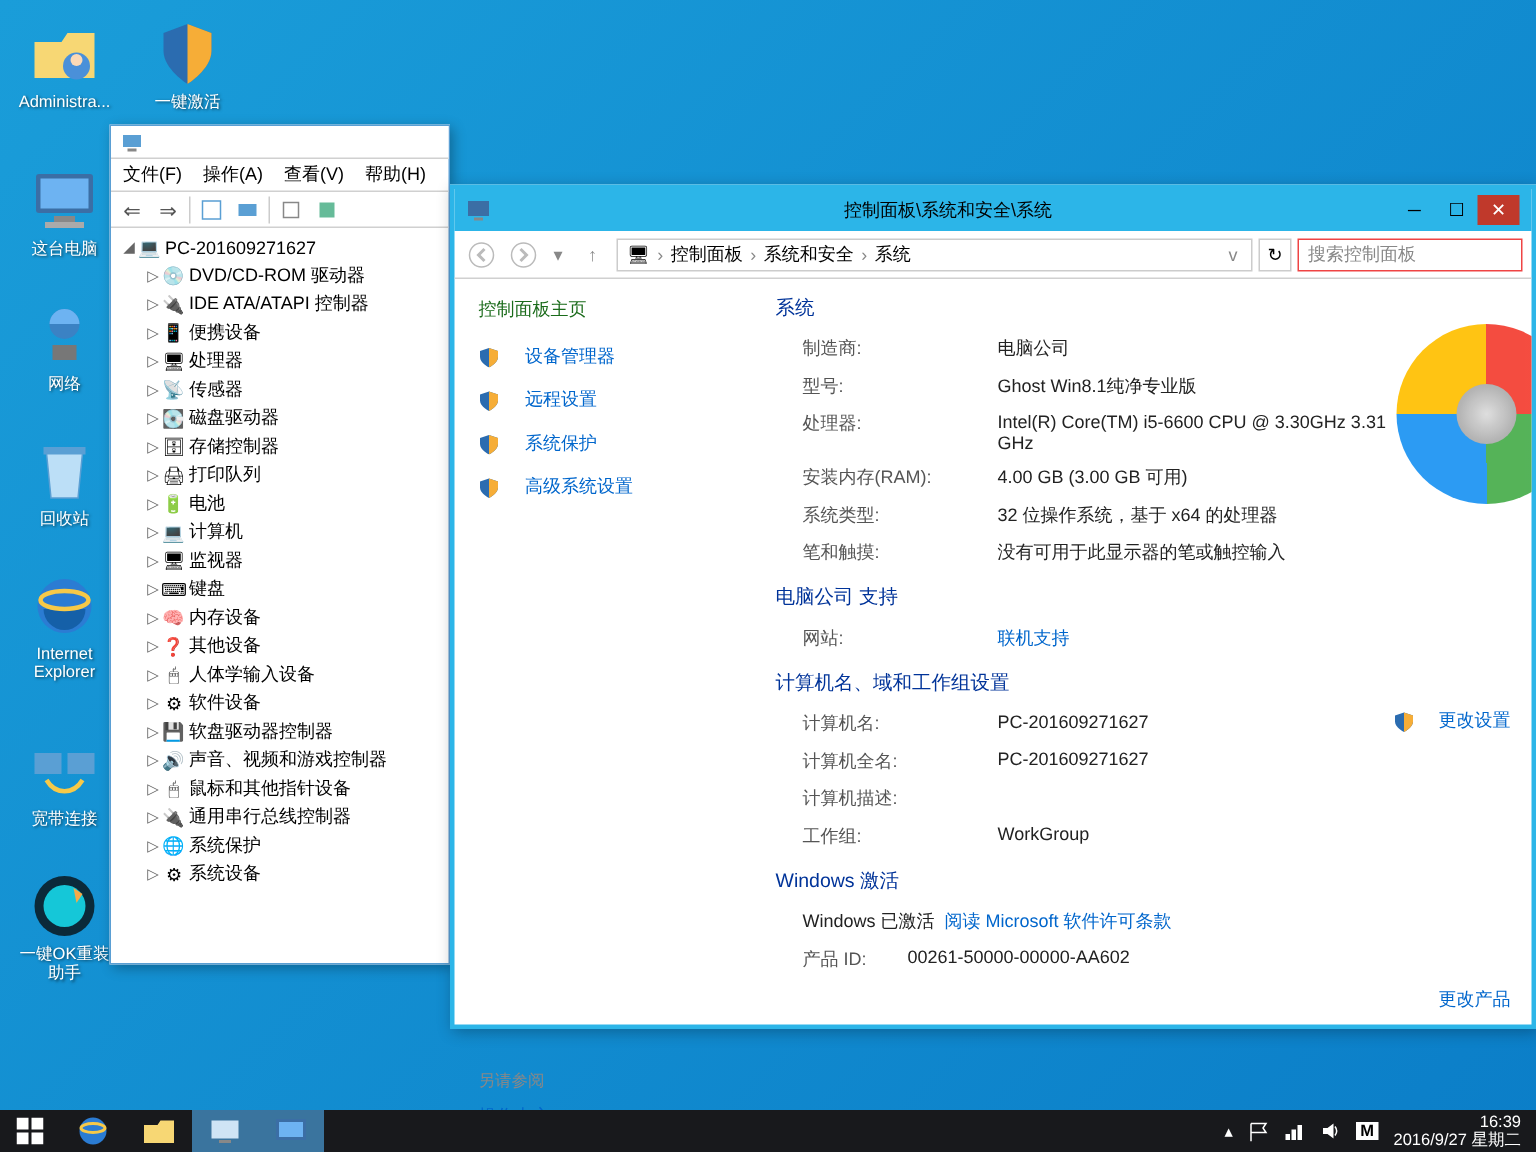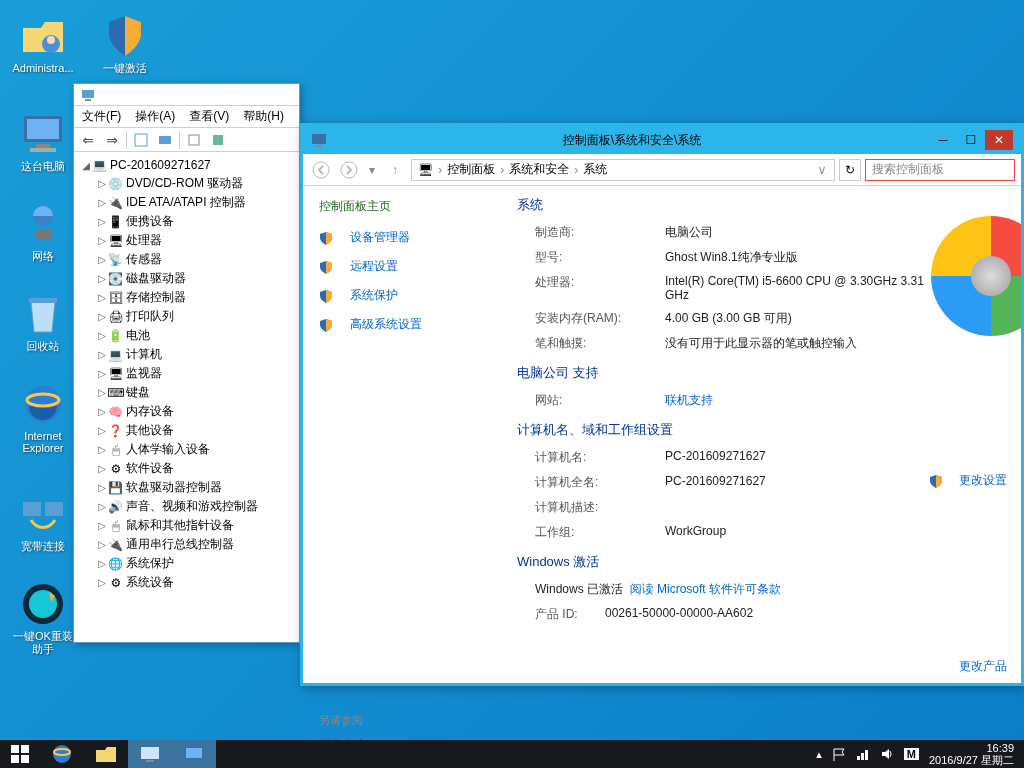--- a/index.html
+++ b/index.html
@@ -410,20 +410,24 @@
         </div>
       <div class="row">
           <div class="key">处理器:</div>
           <div class="val" style="max-width:280px;">Intel(R) Core(TM) i5-6600 CPU @ 3.30GHz 3.31 GHz</div>
         </div>
       <div class="row">
           <div class="key">安装内存(RAM):</div>
           <div class="val">4.00 GB (3.00 GB 可用)</div>
         </div>
       <div class="row">
+          <div class="key">系统类型:</div>
+          <div class="val">32 位操作系统，基于 x64 的处理器</div>
+        </div>
+      <div class="row">
           <div class="key">笔和触摸:</div>
           <div class="val">没有可用于此显示器的笔或触控输入</div>
         </div>
 
       <div class="section-title" style="margin-top:12px;">电脑公司 支持</div>
       <div class="row">
           <div class="key">网站:</div>
           <div class="val link">联机支持</div>
         </div>
 

